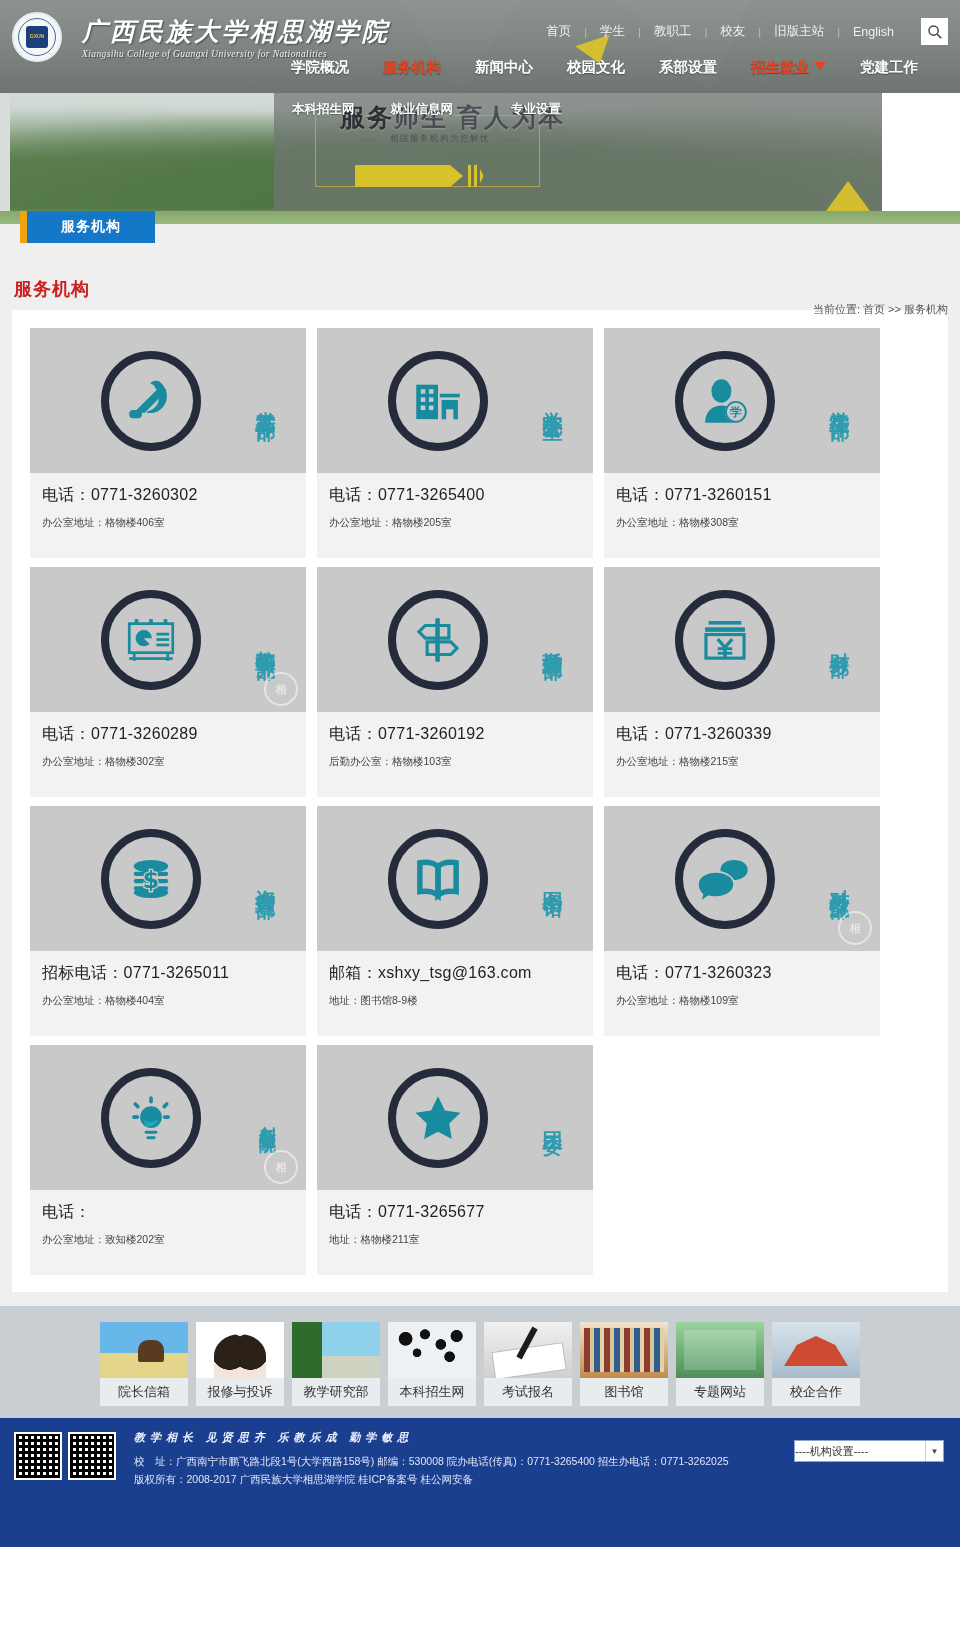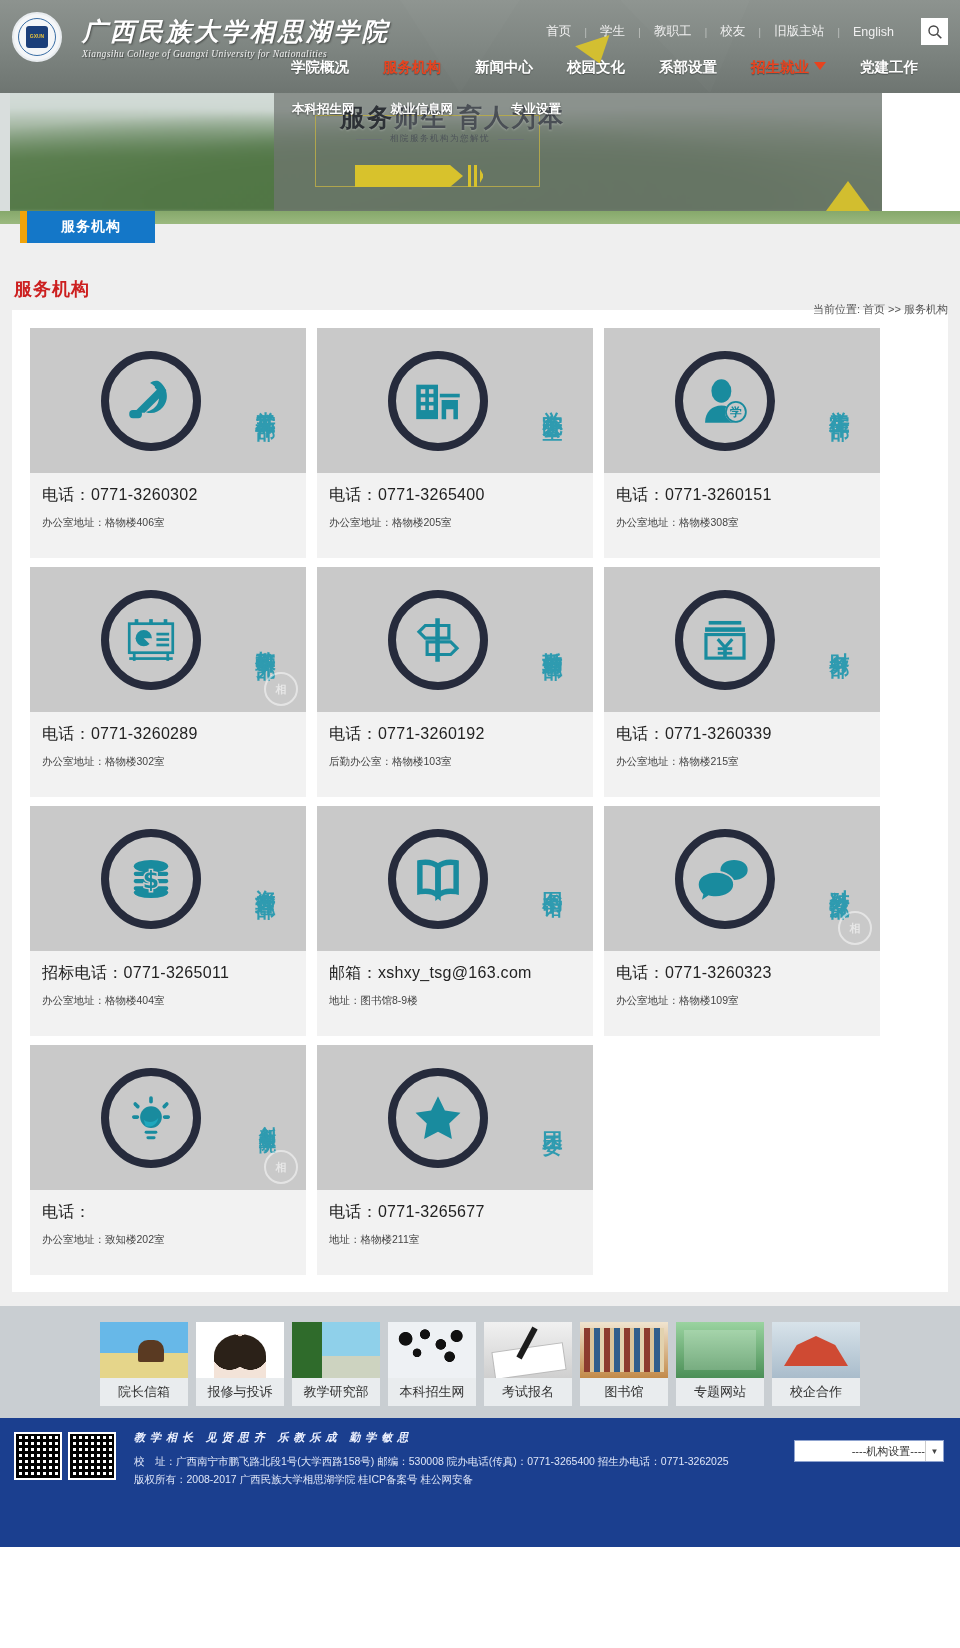--- a/index.html
+++ b/index.html
@@ -268,21 +268,21 @@
     font-size:11px; font-weight:bold; letter-spacing:5px; color:#eef2ff;
     font-style:italic; margin-bottom:7px;
   }
   .f-line { font-size:10.5px; color:#dfe6f8; line-height:1.75; }
   .footer-select {
     position:absolute; right:16px; top:22px; width:150px; height:22px;
     background:#fff; border:1px solid #8fa3cf; color:#333; font-size:11px;
     display:flex; align-items:center; justify-content:center; position:absolute;
     cursor:pointer;
   }
-  .footer-select .txt { flex:1; text-align:right; }
+  .footer-select .txt { flex:1; text-align:left; }
   .footer-select .arw {
     width:18px; height:20px; border-left:1px solid #ccc;
     display:flex; align-items:center; justify-content:center; font-size:8px; color:#444;
   }
 </style>
 </head>
 <body>
 
 <div class="header">
   <div class="hdr-tri a"></div>

